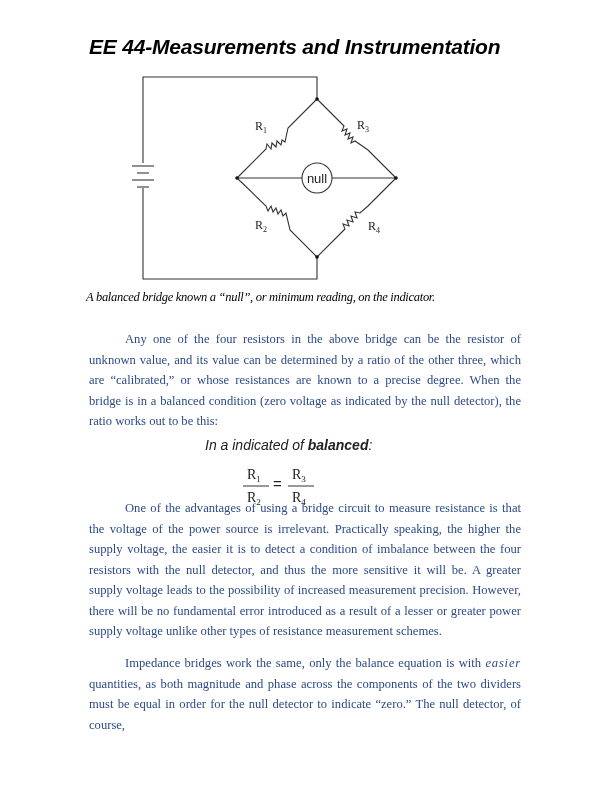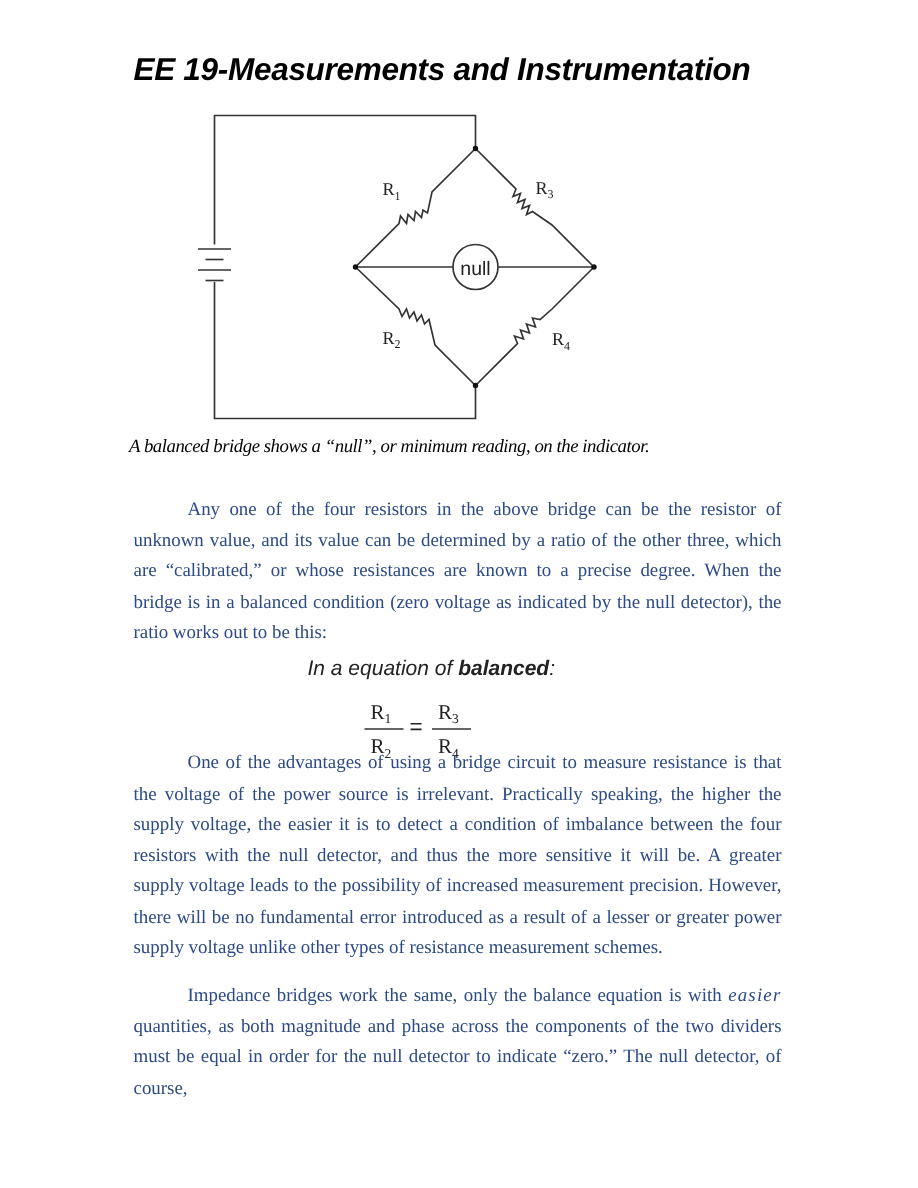--- a/index.html
+++ b/index.html
@@ -28,21 +28,21 @@
   .eq-label {
     position:absolute; left:205px; top:437px;
     font-family:"Liberation Sans", sans-serif; font-style:italic; font-size:14px;
     color:#222; white-space:nowrap;
   }
   .eq-label b { font-weight:bold; }
 </style>
 </head>
 <body>
 
-<div class="title">EE 19-Measurements and Instrumentation</div>
+<div class="title">EE 44-Measurements and Instrumentation</div>
 
 <svg class="circuit" viewBox="0 0 612 300" xmlns="http://www.w3.org/2000/svg">
   <g stroke="#333" stroke-width="1.1" fill="none">
 
     <polyline points="317,99 317,77 143,77 143,163"></polyline>
     <polyline points="317,257 317,279 143,279 143,188"></polyline>
 
     <g>
       <line x1="132" y1="166" x2="154" y2="166"></line>
       <line x1="137" y1="173" x2="149" y2="173"></line>
@@ -70,25 +70,25 @@
   </g>
   <text x="317" y="183" text-anchor="middle" font-family="Liberation Sans, sans-serif" font-size="13" fill="#222">null</text>
   <g font-family="Liberation Serif, serif" font-size="12" fill="#222">
     <text x="255" y="130"><tspan>R</tspan><tspan font-size="8" dy="3">1</tspan></text>
     <text x="357" y="129"><tspan>R</tspan><tspan font-size="8" dy="3">3</tspan></text>
     <text x="255" y="229"><tspan>R</tspan><tspan font-size="8" dy="3">2</tspan></text>
     <text x="368" y="230"><tspan>R</tspan><tspan font-size="8" dy="3">4</tspan></text>
   </g>
 </svg>
 
-<div class="caption">A balanced bridge shows a “null”, or minimum reading, on the indicator.</div>
+<div class="caption">A balanced bridge known a “null”, or minimum reading, on the indicator.</div>
 
 <p class="para" id="p1">Any one of the four resistors in the above bridge can be the resistor of unknown value, and its value can be determined by a ratio of the other three, which are “calibrated,” or whose resistances are known to a precise degree. When the bridge is in a balanced condition (zero voltage as indicated by the null detector), the ratio works out to be this:</p>
 
-<div class="eq-label"><span>In a equation of </span><b>balanced</b><span>:</span></div>
+<div class="eq-label"><span>In a indicated of </span><b>balanced</b><span>:</span></div>
 
 <svg class="eq" viewBox="0 430 612 80" xmlns="http://www.w3.org/2000/svg">
   <g font-family="Liberation Serif, serif" font-size="14" fill="#222">
     <text x="247" y="479"><tspan>R</tspan><tspan font-size="9" dy="3">1</tspan></text>
     <text x="247" y="502"><tspan>R</tspan><tspan font-size="9" dy="3">2</tspan></text>
     <text x="273" y="489" font-family="Liberation Sans, sans-serif" font-size="15">=</text>
     <text x="292" y="479"><tspan>R</tspan><tspan font-size="9" dy="3">3</tspan></text>
     <text x="292" y="502"><tspan>R</tspan><tspan font-size="9" dy="3">4</tspan></text>
   </g>
   <line x1="243" y1="486" x2="269" y2="486" stroke="#333" stroke-width="1"></line>

